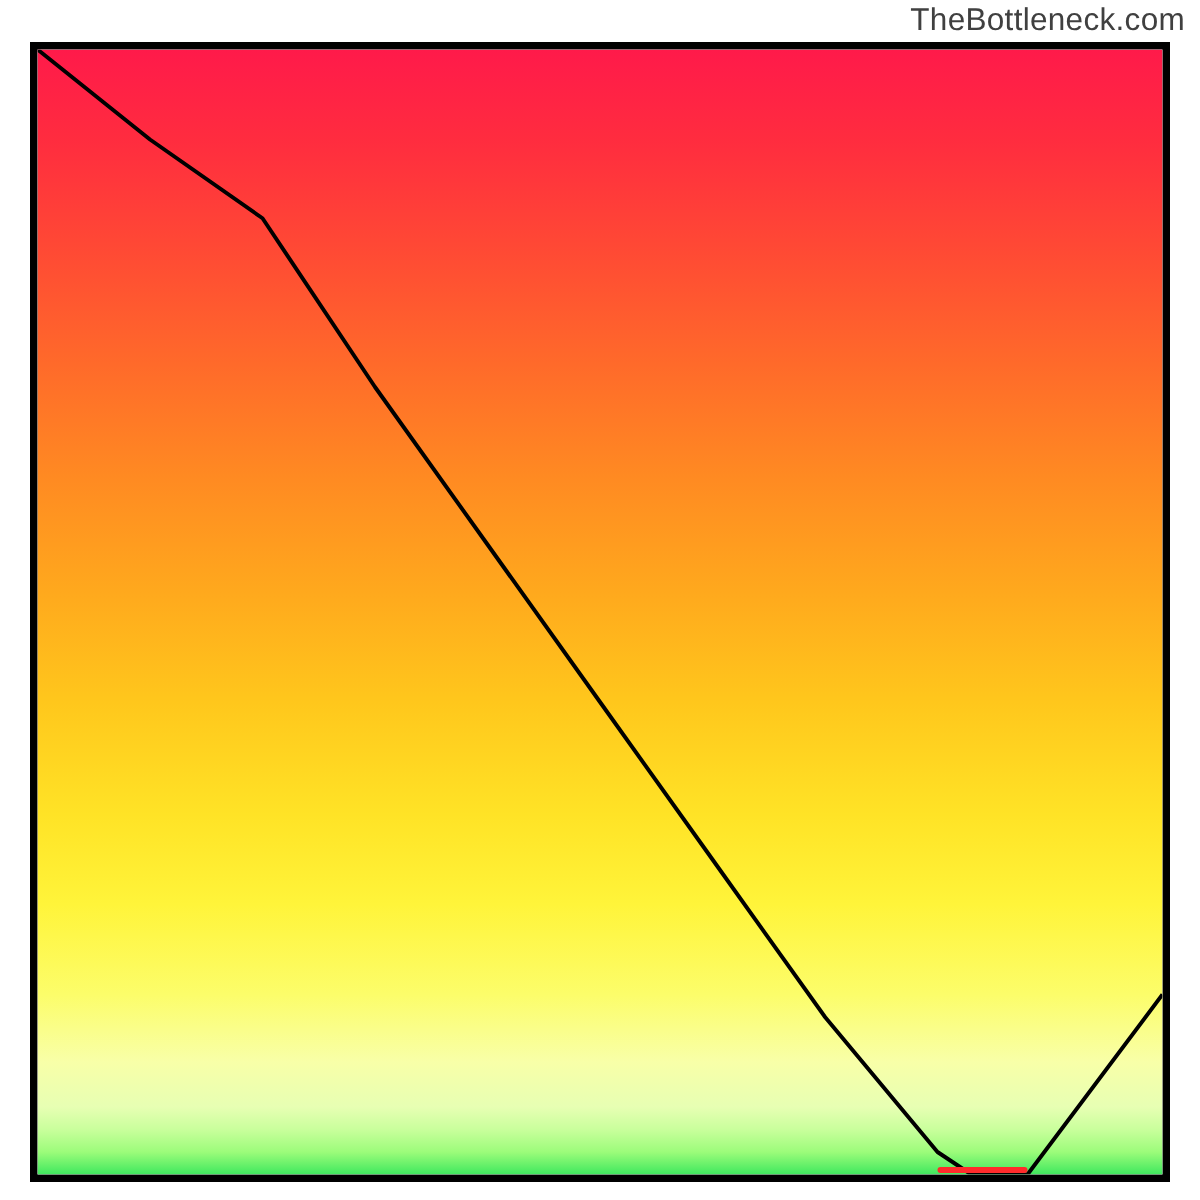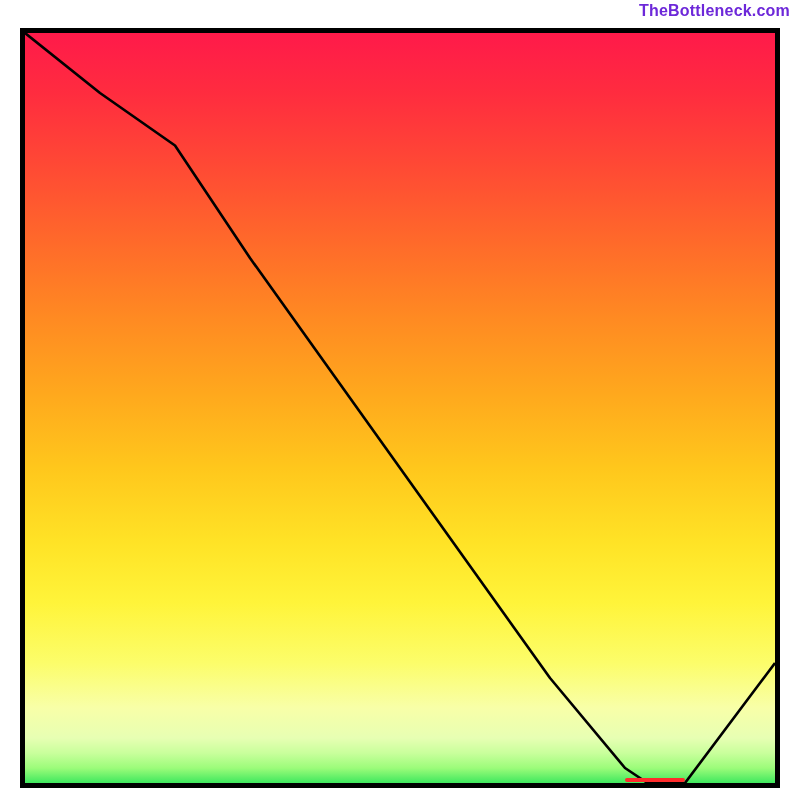--- a/index.html
+++ b/index.html
@@ -7,23 +7,23 @@
   .wrap {
     position: relative;
     width: 800px;
     height: 800px;
   }
   .attribution {
     position: absolute;
     top: 2px;
     right: 10px;
     font-family: Arial, Helvetica, sans-serif;
-    font-size: 16px;
-    font-weight: bold;
-    color: #6d28d9;
+    font-size: 21px;
+    font-weight: normal;
+    color: #404040;
     letter-spacing: 0.2px;
   }
   .plot-area {
     position: absolute;
     left: 20px;
     top: 28px;
     width: 760px;
     height: 760px;
     border: 5px solid #000;
     overflow: hidden;

